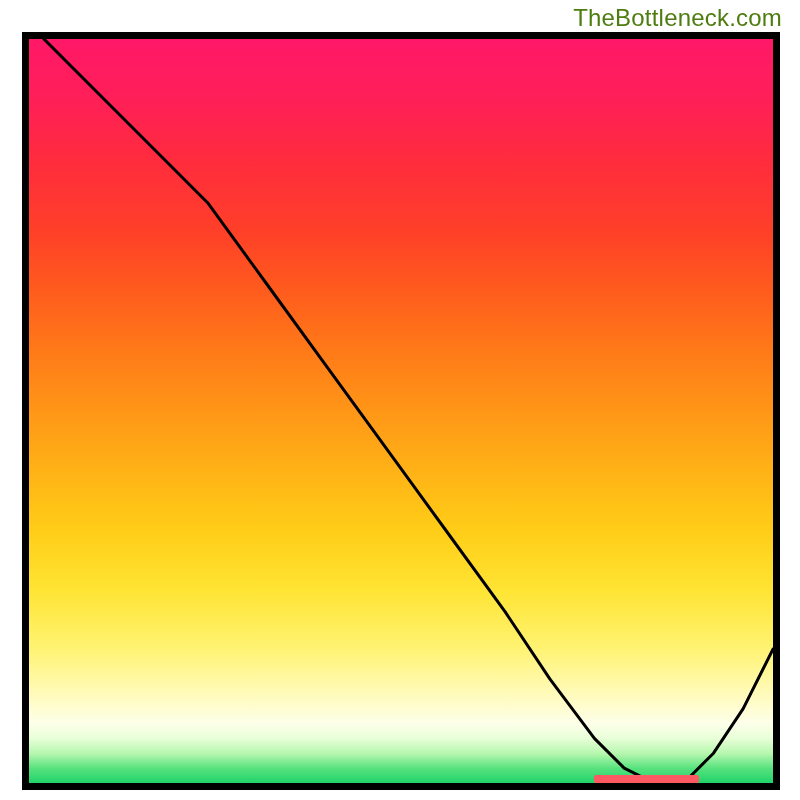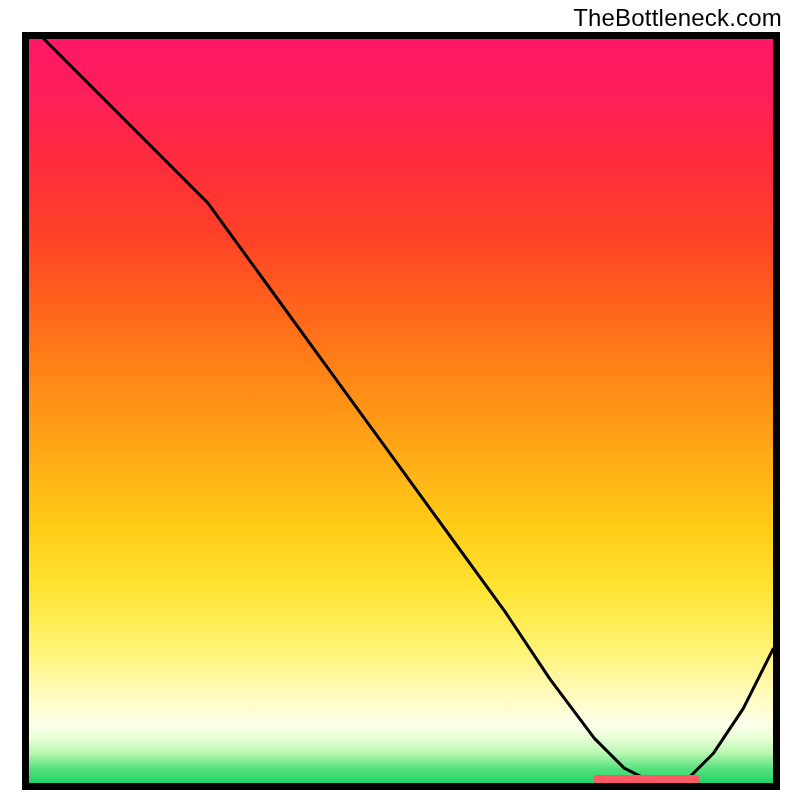--- a/index.html
+++ b/index.html
@@ -14,21 +14,21 @@
   .wrap {
     position: relative;
     width: 800px;
     height: 800px;
   }
   .watermark {
     position: absolute;
     top: 4px;
     right: 18px;
     font-size: 24px;
-    color: #000000;
+    color: #4d7c0f;
     font-weight: 400;
     letter-spacing: 0.2px;
     user-select: none;
   }
   .frame {
     position: absolute;
     left: 22px;
     top: 32px;
     width: 758px;
     height: 758px;

